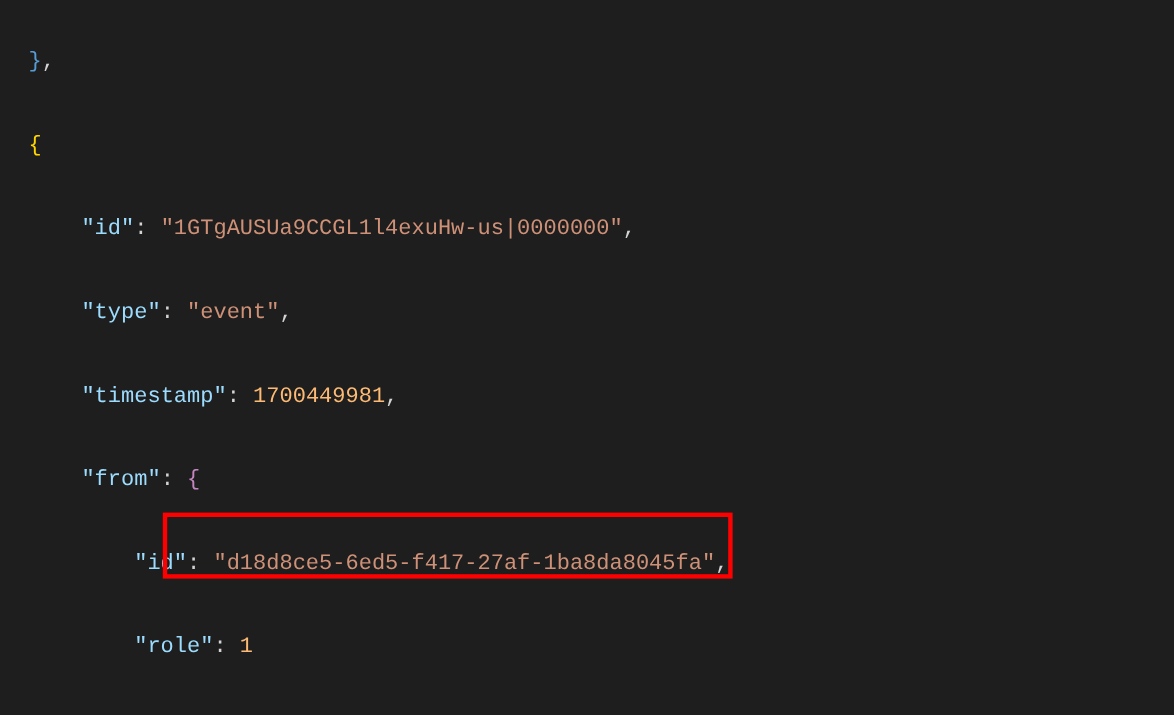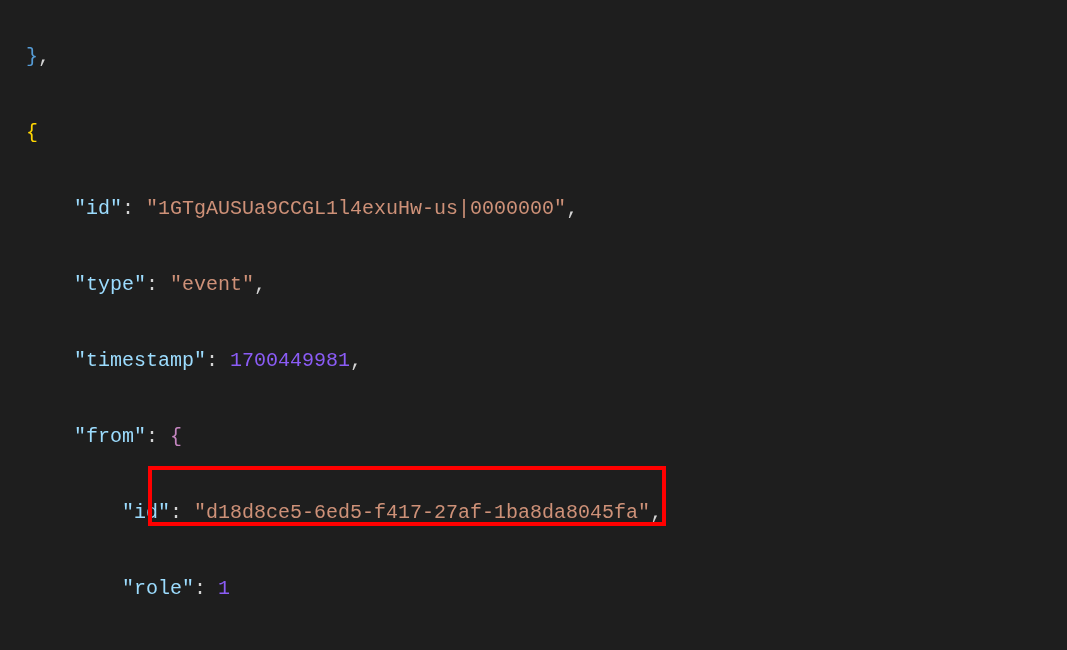--- a/index.html
+++ b/index.html
@@ -17,21 +17,21 @@
   .editor {
     position: relative;
     padding: 0 0 0 26px;
     white-space: pre;
   }
   .brace   { color: #ffd602; }   
   .brace2  { color: #c586c0; }   
   .punct   { color: #d4d4d4; }
   .key     { color: #9cdcfe; }   
   .str     { color: #ce9178; }   
-  .num     { color: #8b5cf6; }   
+  .num     { color: #fdba74; }   
   .dim     { color: #569cd6; }   
 
   .line {
     display: block;
     position: relative;
   }
   .line > * { position: relative; z-index: 1; }
 
   
   .red-box {

